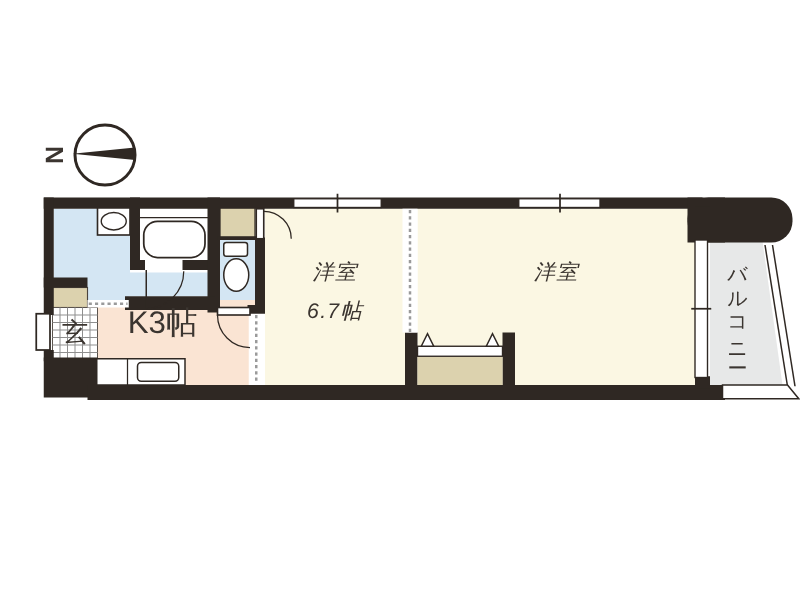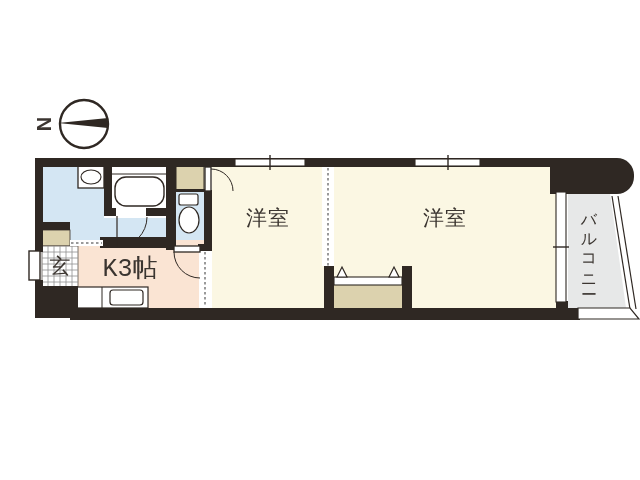--- a/index.html
+++ b/index.html
@@ -3,21 +3,21 @@
 <meta charset="utf-8">
 <style>
   html,body{margin:0;padding:0;background:#ffffff;}
   .canvas{
     position:relative;width:640px;height:480px;background:#ffffff;overflow:hidden;
     font-family:"Liberation Sans","DejaVu Sans",sans-serif;color:#3b3530;
   }
   .canvas svg{position:absolute;left:0;top:0;}
   .label{position:absolute;color:#3b3530;white-space:nowrap;}
   .label.center{text-align:center;}
-  .room-label{font-size:21px;line-height:31px;font-weight:500;letter-spacing:1px;}
+  .room-label{font-size:17px;line-height:31px;font-weight:500;letter-spacing:1px;font-style:italic;}
   .kitchen-label{font-size:25px;font-weight:500;letter-spacing:0px;}
   .genkan-label{font-size:21px;font-weight:500;}
   .balcony-label{
     writing-mode:vertical-rl;font-size:16px;font-weight:500;letter-spacing:3px;line-height:22px;
   }
   .north-label{
     font-size:20px;font-weight:700;transform:rotate(-90deg);transform-origin:center center;
     width:28px;height:28px;display:flex;align-items:center;justify-content:center;
   }
 </style>
@@ -129,24 +129,25 @@
     <line x1="612" y1="196" x2="630" y2="309" stroke-width="1.2"></line>
     <line x1="618" y1="196" x2="636" y2="309" stroke-width="1.2"></line>
     <polygon points="578,308 630,308 639,319 578,319" fill="#ffffff" stroke-width="1.2"></polygon>
   </g>
 </svg>
 
 <div class="label north-label" style="left:30px;top:110px;">N</div>
 
 <div class="label genkan-label center" style="left:42px;top:252px;width:36px;">玄</div>
 
-<div class="label kitchen-label center" style="left:70px;top:251px;width:120px;font-family:Liberation Mono, monospace;">K3帖</div>
+<div class="label kitchen-label center" style="left:70px;top:241px;width:120px;">K3帖</div>
 
 <div class="label room-label center" style="left:212px;top:202px;width:112px;">
   <div>洋室</div>
+  <div>6.7帖</div>
 </div>
 
 <div class="label room-label center" style="left:334px;top:202px;width:222px;">
   <div>洋室</div>
 </div>
 
 <div class="label balcony-label" style="left:578px;top:201px;height:105px;">バルコニー</div>
 
 </div>
 

